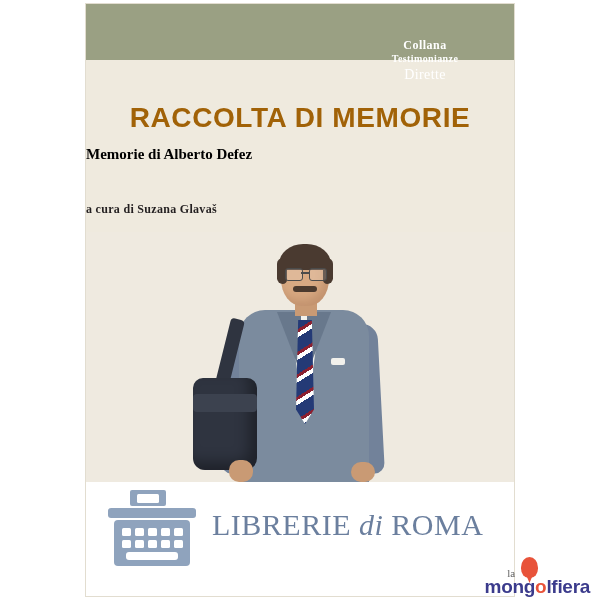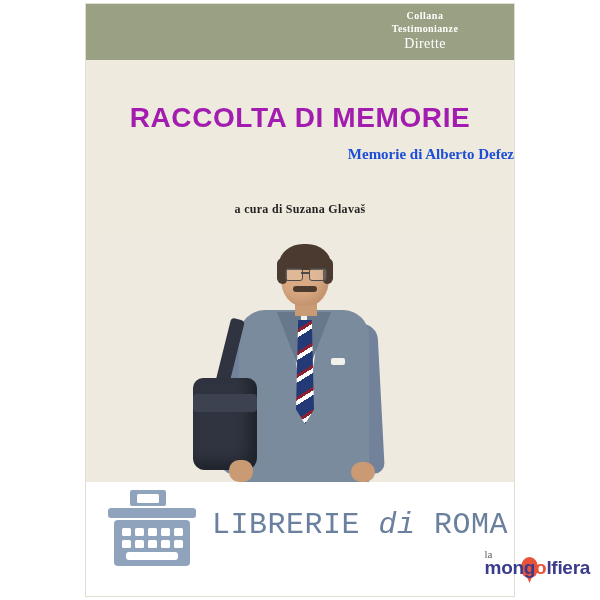--- a/index.html
+++ b/index.html
@@ -41,23 +41,24 @@
     position: absolute;
     right: 14px;
     top: 6px;
     width: 150px;
     text-align: center;
     color: #ffffff;
     font-family: "Liberation Serif", serif;
     line-height: 1.25;
   }
   .collana .c-line1 {
-    font-size: 10px;
+    font-size: 12px;
     letter-spacing: 0.5px;
     font-weight: bold;
+    margin-top: 28px;
   }
   .collana .c-line2 {
     font-size: 10px;
     letter-spacing: 0.4px;
     font-weight: bold;
   }
   .collana .c-line3 {
     font-size: 14px;
     letter-spacing: 0.4px;
     font-weight: normal;
@@ -76,40 +77,39 @@
   }
   .title {
     position: absolute;
     left: 0;
     right: 0;
     top: 98px;
     text-align: center;
     font-size: 28px;
     font-weight: bold;
     letter-spacing: 0.6px;
-    color: #a21caf;
+    color: #a16207;
     font-family: "Liberation Sans", sans-serif;
   }
   .subtitle {
     position: absolute;
     left: 0;
     right: 0;
     top: 140px;
-    text-align: right;
-    color: #1d4ed8;
+    text-align: left;
+    color: #000000;
     font-size: 15px;
     font-weight: bold;
     line-height: 1.45;
   }
   .editor {
     position: absolute;
     left: 0;
     right: 0;
     top: 198px;
-    text-align: center;
     color: #231f20;
     font-size: 12px;
     font-weight: bold;
     letter-spacing: 0.3px;
   }
   
   .photo-area {
     position: absolute;
     left: 0;
     top: 228px;
@@ -353,34 +353,34 @@
     position: absolute;
     left: 8px;
     top: 6px;
     width: 96px;
     height: 86px;
   }
   .wm-text {
     position: absolute;
     left: 116px;
     top: 26px;
-    font-family: Liberation Mono, monospace;
+    font-family: Liberation Serif, serif;
     font-size: 30px;
     color: #6b7f9e;
     letter-spacing: 0.5px;
     white-space: nowrap;
   }
   .wm-text .wm-it {
     font-style: italic;
   }
   .publisher {
     position: absolute;
     right: 10px;
-    bottom: 23px;
-    text-align: left;
+    bottom: 4px;
+    text-align: center;
     line-height: 1;
   }
   .pub-la {
     font-family: "Liberation Serif", serif;
     font-size: 11px;
     color: #5f5f5f;
     display: block;
     margin-bottom: -2px;
     margin-right: 52px;
   }

